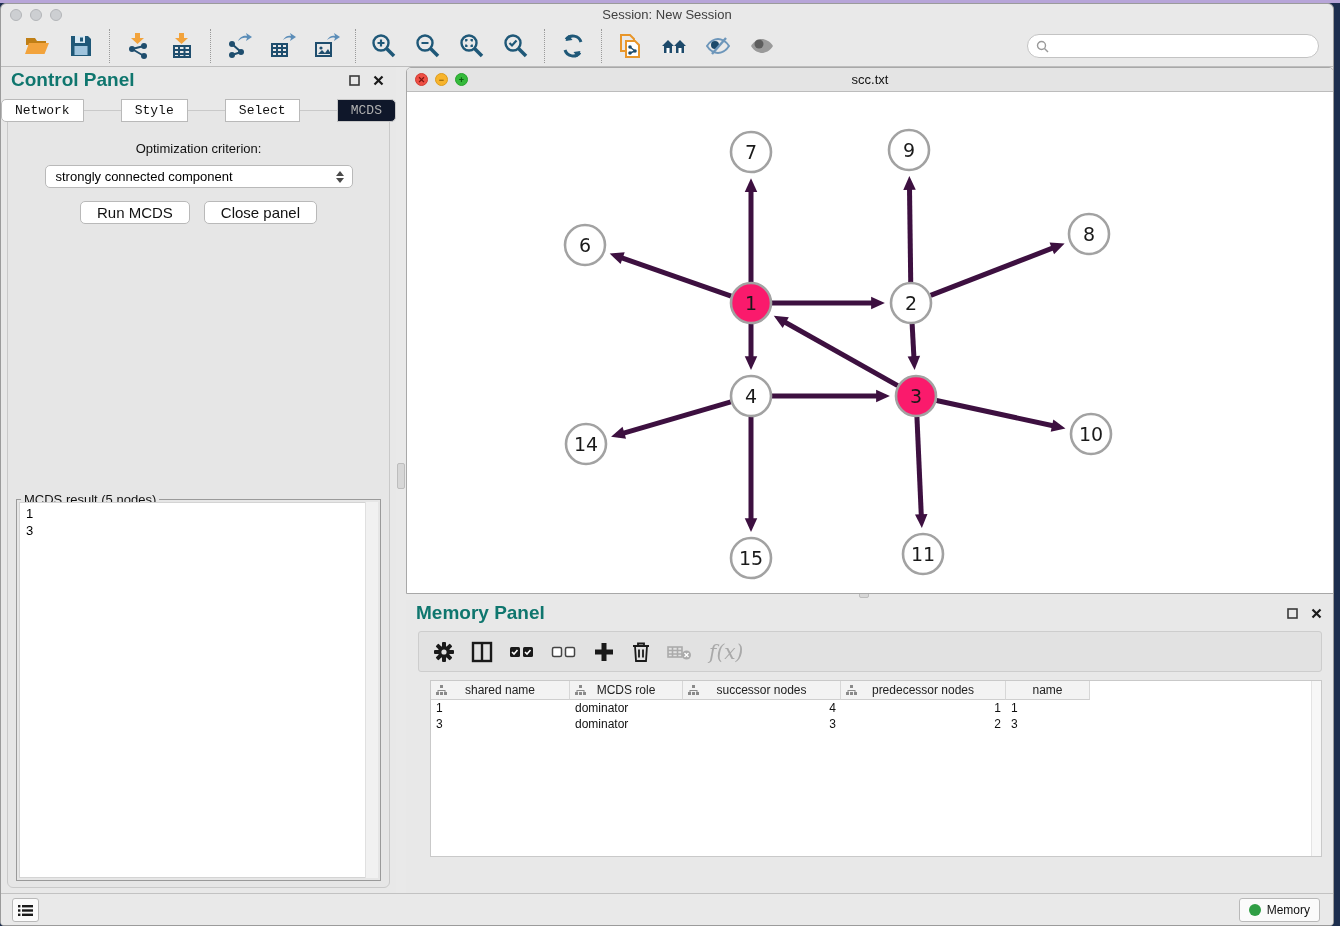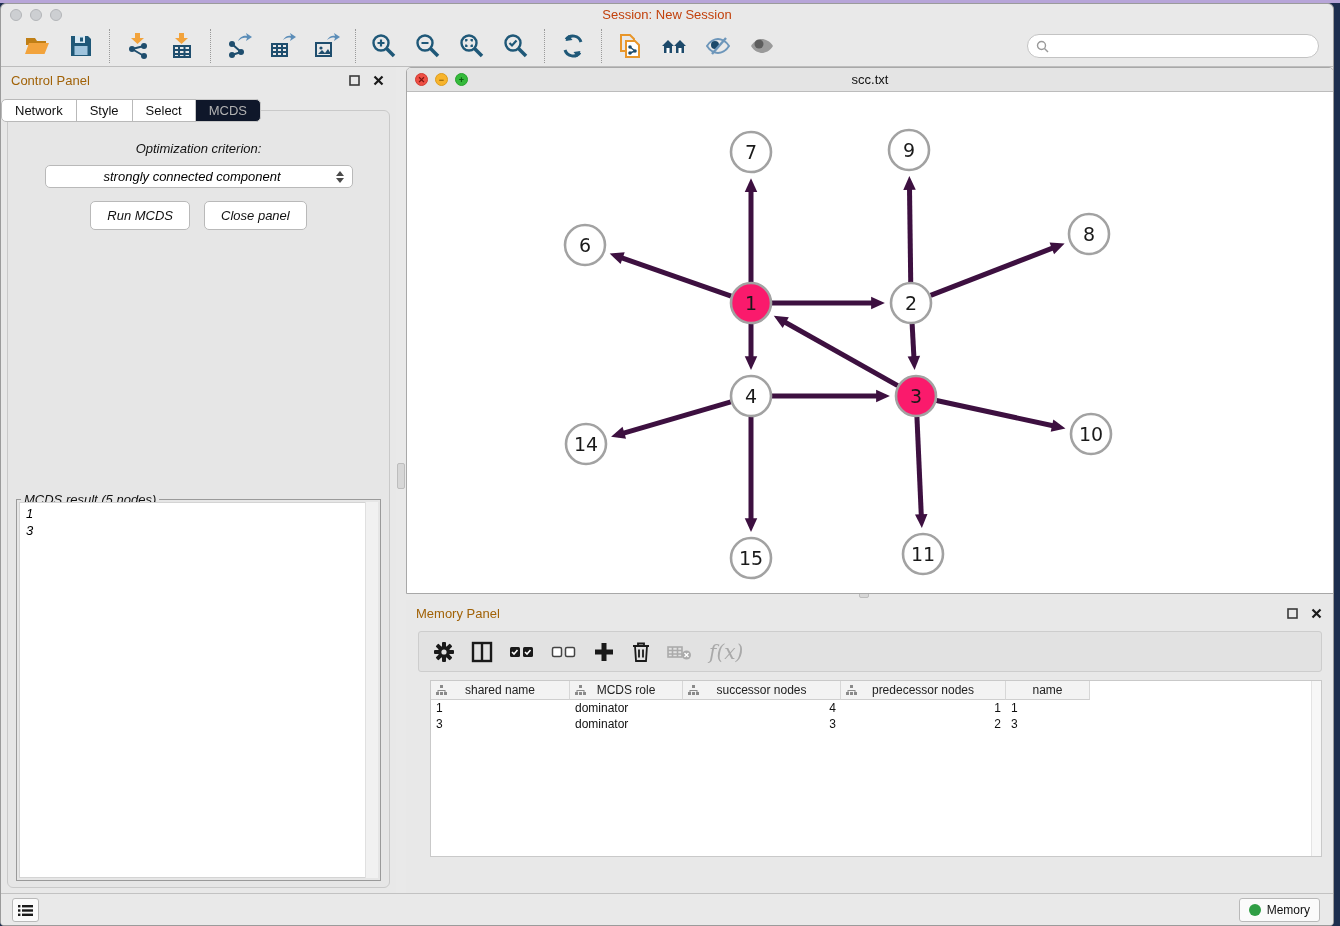--- a/index.html
+++ b/index.html
@@ -4,59 +4,59 @@
 <style>
   * { margin:0; padding:0; box-sizing:border-box; }
   html,body { width:1340px; height:926px; }
   body { font-family:"Liberation Sans", sans-serif; background:#1d2e4e; position:relative; overflow:hidden; }
   .desktop-top { position:absolute; top:0; left:0; width:100%; height:3px; background:#b7a5d8; }
   .window { position:absolute; top:3px; left:0; width:1334px; height:923px; background:#e9e9e9;
             border:1px solid #9b9b9b; border-radius:6px 6px 4px 4px; overflow:hidden; }
 
   
   .titlebar { position:absolute; top:0; left:0; right:0; height:22px; text-align:center;
-              font-size:13px; line-height:22px; color:#c2410c; }
+              font-size:13px; line-height:22px; color:#404040; }
   .lights { position:absolute; left:9px; top:5px; display:flex; gap:8px; }
   .light { width:12px; height:12px; border-radius:50%; background:#cdcfd2; border:1px solid #b3b5b8; }
 
   
   .toolbar { position:absolute; top:22px; left:0; right:0; height:41px; border-bottom:1px solid #bdbdbd;
              display:flex; align-items:center; padding:0 8px; }
   .tb-group { display:flex; align-items:center; gap:14px; padding:0 13px; }
   .tb-sep { width:0; height:34px; border-left:1px dotted #9a9a9a; }
   .tbi { width:30px; height:30px; display:flex; align-items:center; justify-content:center; cursor:default; }
   .tbi svg { display:block; }
   .search-wrap { margin-left:auto; margin-right:6px; width:292px; height:24px; background:#fff;
                  border:1px solid #c3c3c3; border-radius:12px; display:flex; align-items:center; padding:0 8px; }
   .search-wrap input { border:none; outline:none; flex:1; font-size:12px; background:transparent; margin-left:5px; }
 
   
   .cpanel { position:absolute; left:0; top:63px; width:395px; bottom:32px; background:#e8e8e8; }
-  .panel-head { height:26px; display:flex; align-items:center; padding:0 10px; font-size:13px; color:#a16207; }
+  .panel-head { height:26px; display:flex; align-items:center; padding:0 10px; font-size:19px; color:#0f766e;font-weight:bold; }
   .panel-head .ph-title { flex:1; }
   .ph-btn { width:16px; height:16px; display:flex; align-items:center; justify-content:center; margin-left:8px; }
-  .tabrow { position:absolute; left:0; right:0; display:flex; justify-content:flex-start; z-index:3; }
+  .tabrow { position:absolute; left:0; right:0; display:flex; justify-content:space-between; z-index:3;font-family:Liberation Mono, monospace; }
   .cp-tabrow { top:32px; }
   .tab { background:#fff; border:1px solid #b9b9b9; margin-left:-1px; padding:3px 13px; font-size:13px; color:#111; white-space:nowrap; }
   .tab:first-child { border-radius:5px 0 0 5px; margin-left:0; }
   .tab:last-child { border-radius:0 5px 5px 0; }
   .tab.sel { background:#0f172a; color:#b2b2b2; border-color:#c7c7c7; }
   .cp-content { position:absolute; left:6px; right:6px; top:43px; bottom:5px; background:#e6e6e6;
-                border:1px solid #c9c9c9; border-radius:6px;font-style:italic; }
+                border:1px solid #c9c9c9; border-radius:6px; }
   .opt-label { margin-top:30px; text-align:center; font-size:13px; color:#111; }
   .combo { width:308px; height:23px; margin:9px auto 0 auto; background:#fff; border:1px solid #b9b9b9;
            border-radius:5px; display:flex; align-items:center; padding:0 8px 0 10px; font-size:13px; }
-  .combo .cval { flex:1;margin-left:48px; }
+  .combo .cval { flex:1; }
   .chev { display:flex; flex-direction:column; gap:2px; }
   .chev i { display:block; width:0; height:0; border-left:4px solid transparent; border-right:4px solid transparent; }
   .chev i.up { border-bottom:5px solid #4a4a4a; }
   .chev i.dn { border-top:5px solid #4a4a4a; }
   .btnrow { display:flex; justify-content:center; gap:14px; margin-top:13px; }
-  .btn { height:29px; padding:0 16px; background:#fff; border:1px solid #b9b9b9; border-radius:5px;
-         font-size:13px; color:#111; display:flex; align-items:center; }
+  .btn { height:23px; padding:0 16px; background:#fff; border:1px solid #b9b9b9; border-radius:5px;
+         font-size:15px; color:#111; display:flex; align-items:center; }
   .result-group { position:absolute; left:8px; right:8px; bottom:6px; height:382px;
                   border:1px solid #9a9a9a; background:#e6e6e6; }
   .result-legend { position:absolute; top:-8px; left:4px; background:#e6e6e6; padding:0 3px; font-size:13px; color:#111; }
   .result-text { position:absolute; left:2px; right:2px; top:2px; bottom:2px; background:#fff;
                  border:1px solid #d4d4d4; font-size:13px; line-height:17px; padding:2px 6px; white-space:pre; overflow:hidden; }
   .result-scroll { position:absolute; right:2px; top:2px; bottom:2px; width:13px; background:#f1f1f1; border-left:1px solid #e0e0e0; }
 
   
   .v-split-handle { position:absolute; left:396px; top:459px; width:8px; height:26px; background:#d7d7d7;
                     border:1px solid #bdbdbd; border-radius:2px; }

